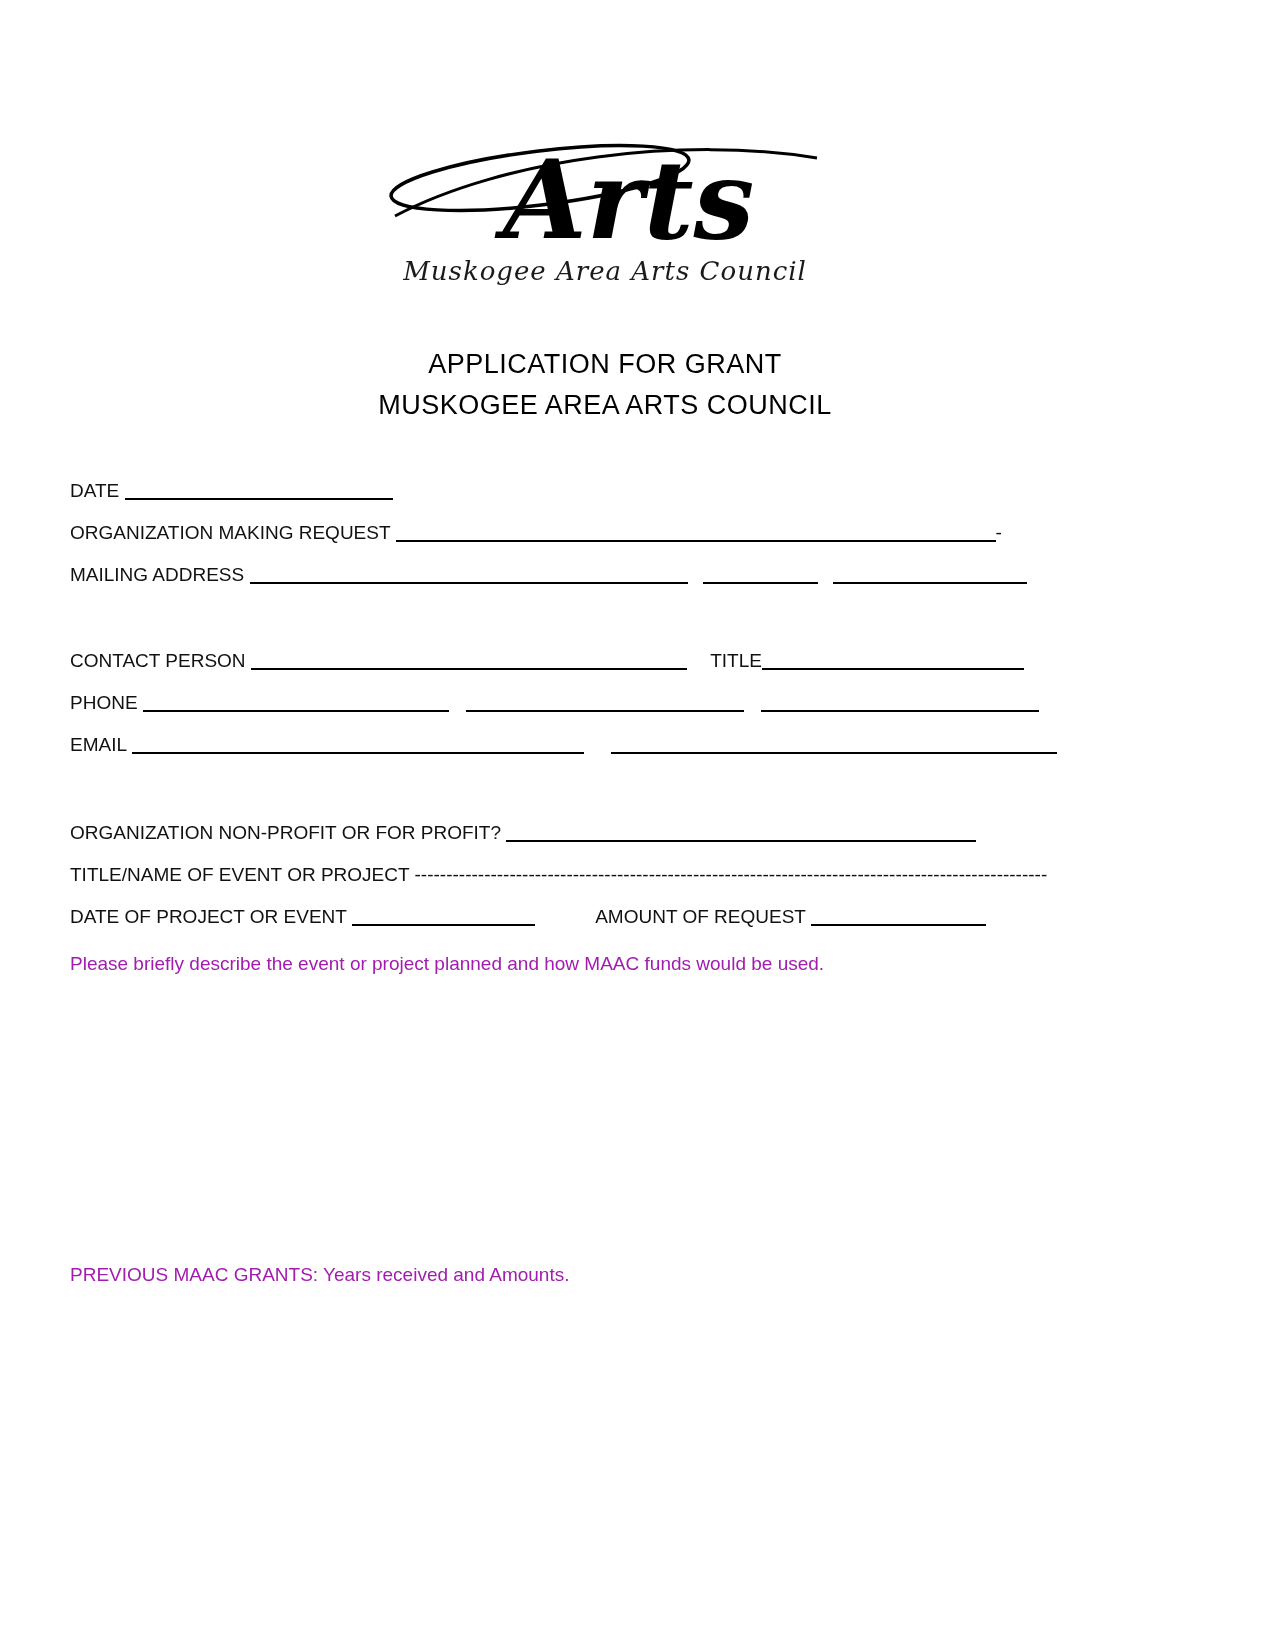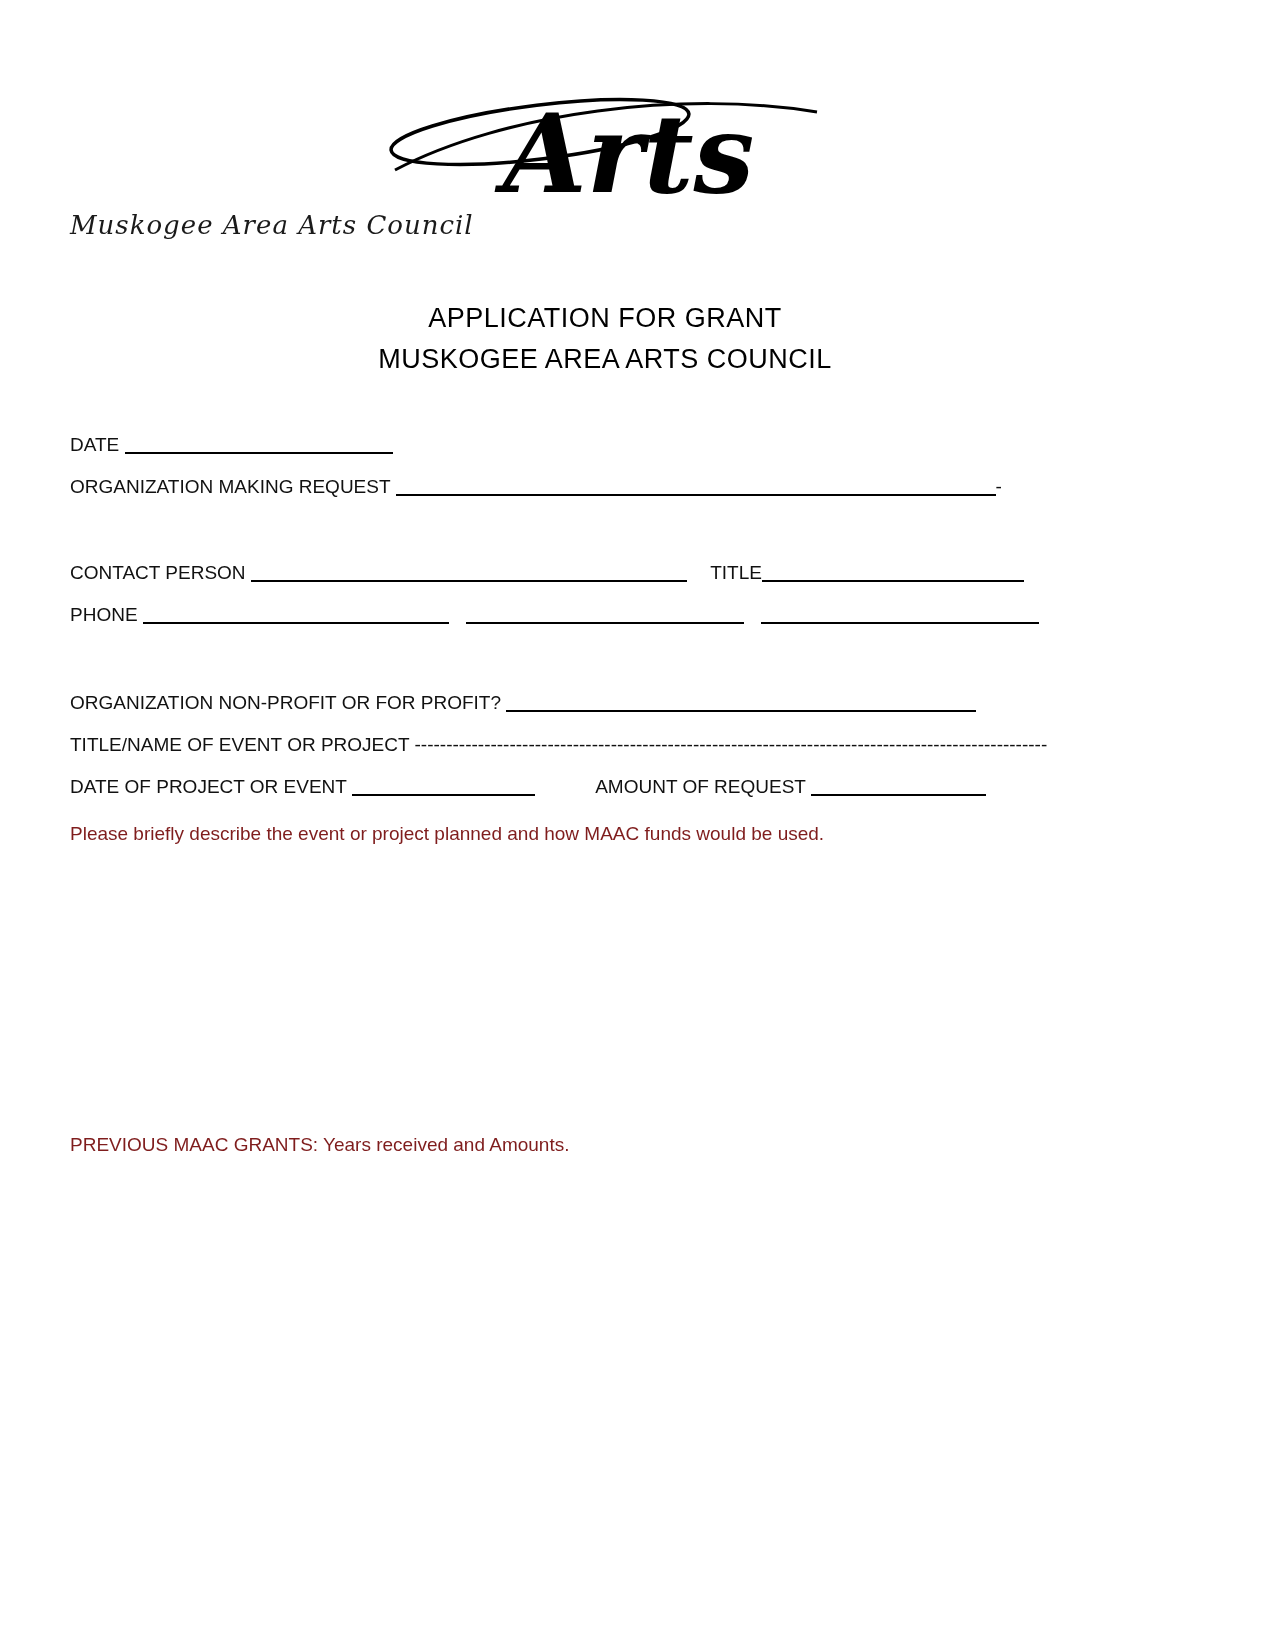--- a/index.html
+++ b/index.html
@@ -7,21 +7,21 @@
   .page {
     width:1275px; height:1650px;
     background:#ffffff; color:#000000;
     font-family:"Liberation Sans","DejaVu Sans",sans-serif;
     position:relative; overflow:hidden;
     margin:0 auto;
   }
   .content { padding-left:70px; padding-right:135px; }
 
   
-  .logo-wrap { padding-top:72px; }
+  .logo-wrap { padding-top:118px; text-align:center; }
   .logo-svg { display:block; margin:0 auto; }
   .logo-sub {
     font-family:"DejaVu Serif","Liberation Serif",serif;
     font-style:italic;
     font-size:26px;
     letter-spacing:1px;
     margin-top:-14px;
     color:#1a1a1a;
   }
 
@@ -42,21 +42,21 @@
   .blank {
     display:inline-block;
     border-bottom:2px solid #000;
     height:14px;
     vertical-align:-3px;
   }
   .gap-sm { height:44px; }
   .gap-md { height:46px; }
   .gap-lg { height:268px; }
 
-  .para { font-size:19px; line-height:29px; white-space:normal; color:#7f1d1d; }
+  .para { font-size:19px; line-height:29px; white-space:normal; color:#a21caf; }
   .para.describe { margin-top:20px; margin-bottom:14px; }
   .para.include { margin-bottom:0; max-width:1005px; }
   .para.previous { margin-top:0; }
 
   .dashline { letter-spacing:0px; }
   .suffix { display:inline; }
 </style>
 </head>
 <body>
 
@@ -82,36 +82,47 @@
       <div class="row">
         <span class="lbl">DATE</span>
         <span class="blank" style="width:268px"></span>
       </div>
 
       <div class="row">
         <span class="lbl">ORGANIZATION MAKING REQUEST</span>
         <span class="blank" style="width:600px"></span><span class="suffix">-</span>
       </div>
 
+      <div class="row">
+        <span class="lbl">MAILING ADDRESS</span>
+        <span class="blank" style="width:438px"></span>
+        <span class="blank" style="width:115px; margin-left:10px"></span>
+        <span class="blank" style="width:194px; margin-left:10px"></span>
+      </div>
 
       <div class="gap-sm"></div>
 
       <div class="row">
         <span class="lbl">CONTACT PERSON</span>
         <span class="blank" style="width:436px"></span>
         <span class="lbl" style="margin-left:18px">TITLE</span><span class="blank" style="width:262px"></span>
       </div>
 
       <div class="row">
         <span class="lbl">PHONE</span>
         <span class="blank" style="width:306px"></span>
         <span class="blank" style="width:278px; margin-left:12px"></span>
         <span class="blank" style="width:278px; margin-left:12px"></span>
       </div>
 
+      <div class="row">
+        <span class="lbl">EMAIL</span>
+        <span class="blank" style="width:452px"></span>
+        <span class="blank" style="width:446px; margin-left:22px"></span>
+      </div>
 
       <div class="gap-md"></div>
 
       <div class="row">
         <span class="lbl">ORGANIZATION NON-PROFIT OR FOR PROFIT?</span>
         <span class="blank" style="width:470px"></span>
       </div>
 
       <div class="row">
         <span class="lbl">TITLE/NAME OF EVENT OR PROJECT</span>

